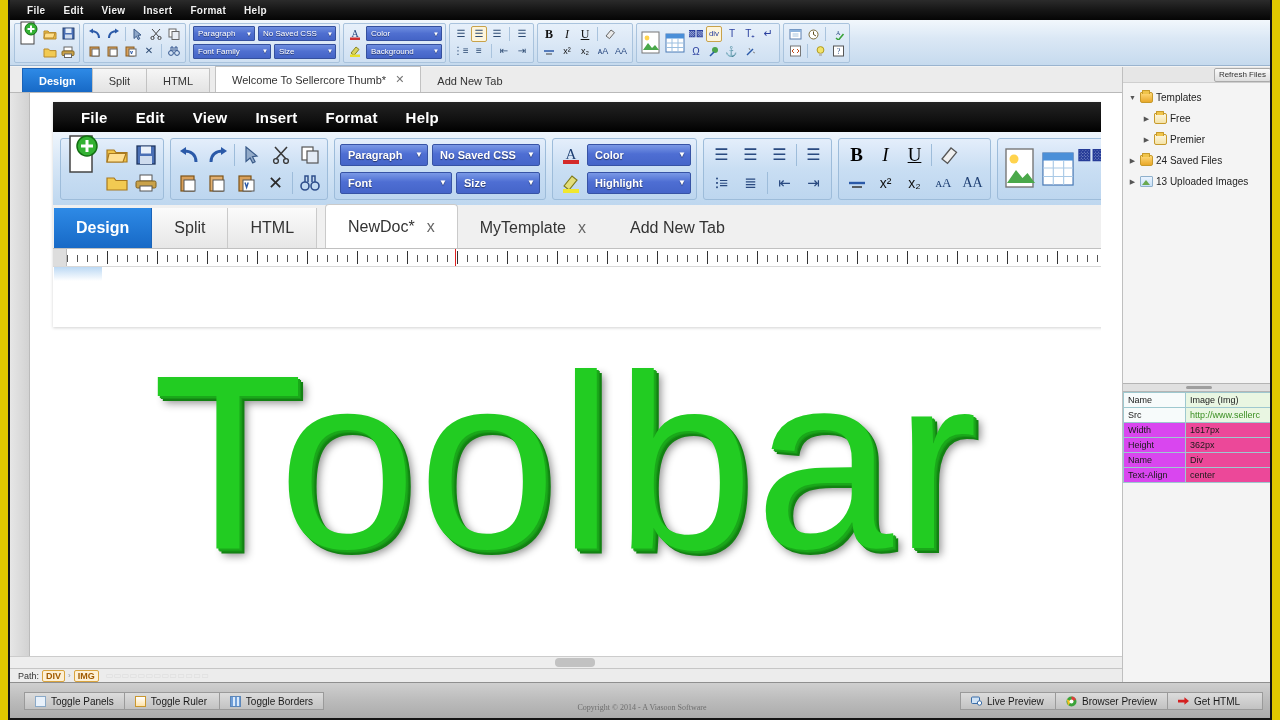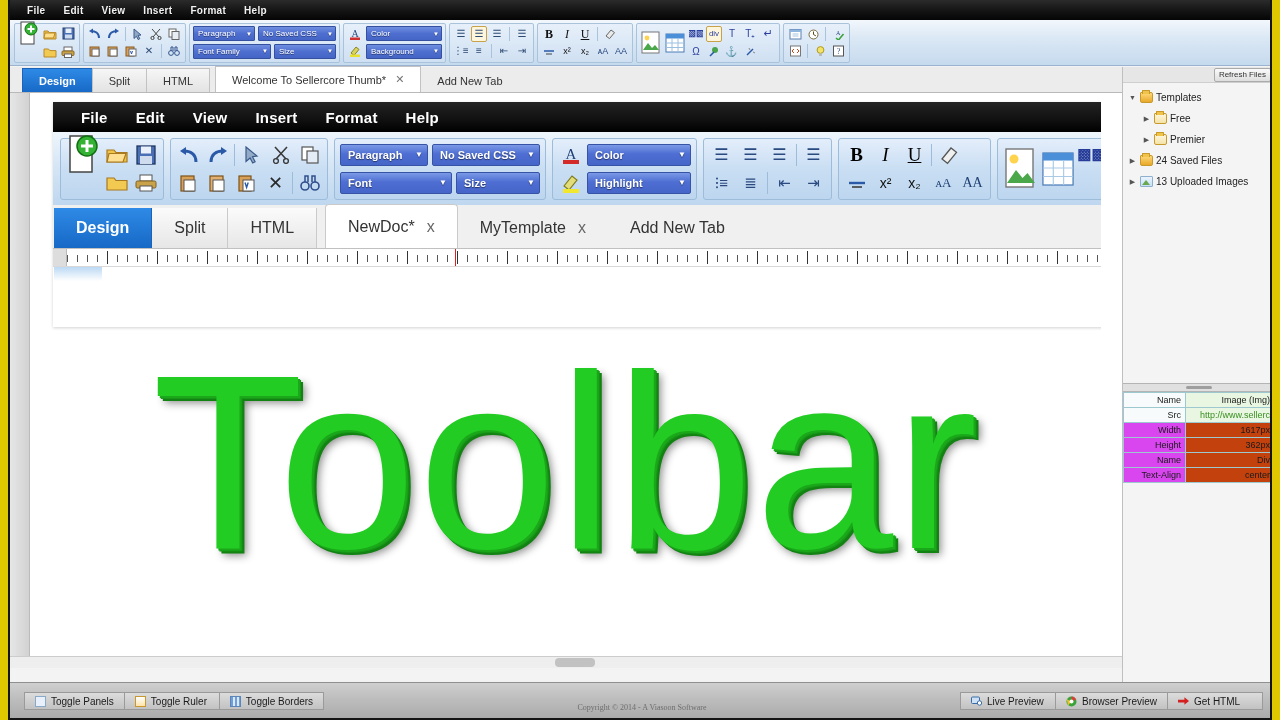--- a/index.html
+++ b/index.html
@@ -337,38 +337,37 @@
   }
   .imgicon:after {
     content:''; position:absolute; left:1px; bottom:1px;
     border-left: 4px solid transparent; border-right: 4px solid transparent;
     border-bottom: 5px solid #6aa84f;
   }
 
   .props {
     position: absolute; left: 0; top: 316px;
     width: 152px;
-    text-align: right;
   }
   .props-split {
     height: 9px; background: #e0e0e0;
     border-top: 1px solid #b4b4b4; border-bottom: 1px solid #b4b4b4;
     display:flex; align-items:center; justify-content:center;
   }
   .props-split i { display:block; width:26px; height:3px; background:#9e9e9e; border-radius:2px; }
   .ptable { width: 152px; border-collapse: collapse; font-size: 9px; }
   .ptable td {
     border: 1px solid #9ec8cf;
     padding: 1px 4px;
     height: 15px;
     color: #1a1a1a;
     white-space: nowrap; overflow: hidden;
   }
   .ptable td.k { width: 62px; background: #f7fbfb; }
-  .ptable tr.alt td { background: #c2410c; }
+  .ptable tr.alt td { background: #ec4899; }
   .ptable tr.alt td.k { background: #d946ef; }
   .ptable td.v.link { color: #3a8f22; }
   .ptable tr.green td.v { background: #e9f6e2; }
 
   
   .bottombar {
     position: absolute; left: 0; top: 682px;
     width: 1264px; height: 36px;
     background: linear-gradient(180deg,#cfcfcf 0%,#bdbdbd 45%,#ababab 100%);
     border-top: 1px solid #8f8f8f;
@@ -1016,20 +1015,27 @@
         </div>
 
         <div class="word">Toolbar</div>
       </div>
 
       <div class="hscroll-outer">
         <div class="hscroll-thumb"></div>
       </div>
     </div>
 
+    <div class="pathbar">
+      <span>Path:</span>
+      <span class="pathtag">DIV</span>
+      <span class="pathsep">›</span>
+      <span class="pathtag">IMG</span>
+      <span class="pathghost">▭▭▭▭▭▭▭▭▭▭▭▭▭</span>
+    </div>
 
     <div class="rpanel">
       <div class="rp-top">
         <div class="refreshbtn">Refresh Files</div>
       </div>
       <div class="tree">
         <div class="tnode">
           <span class="arrow">▼</span>
           <span class="folder open"></span>
           <span>Templates</span>

